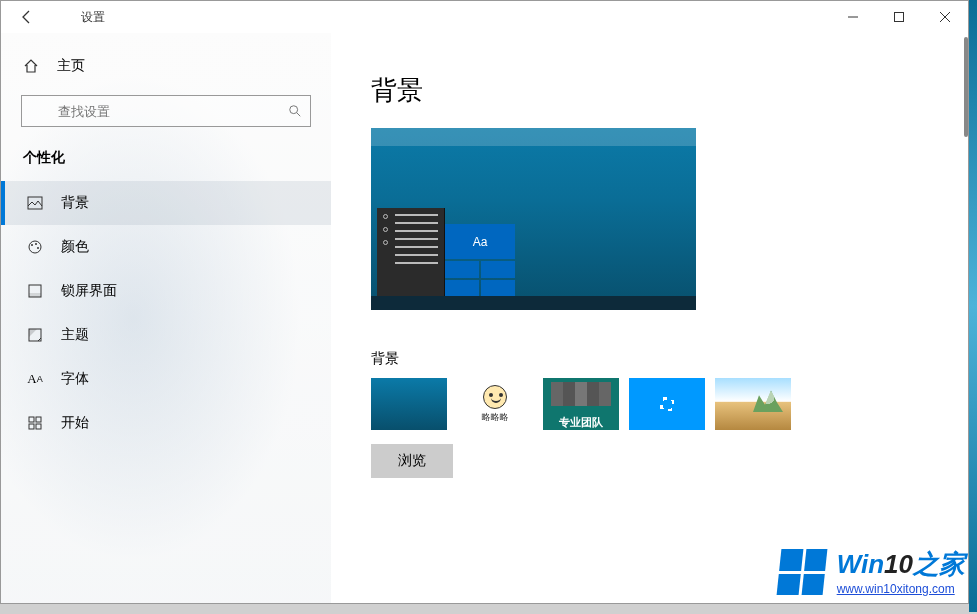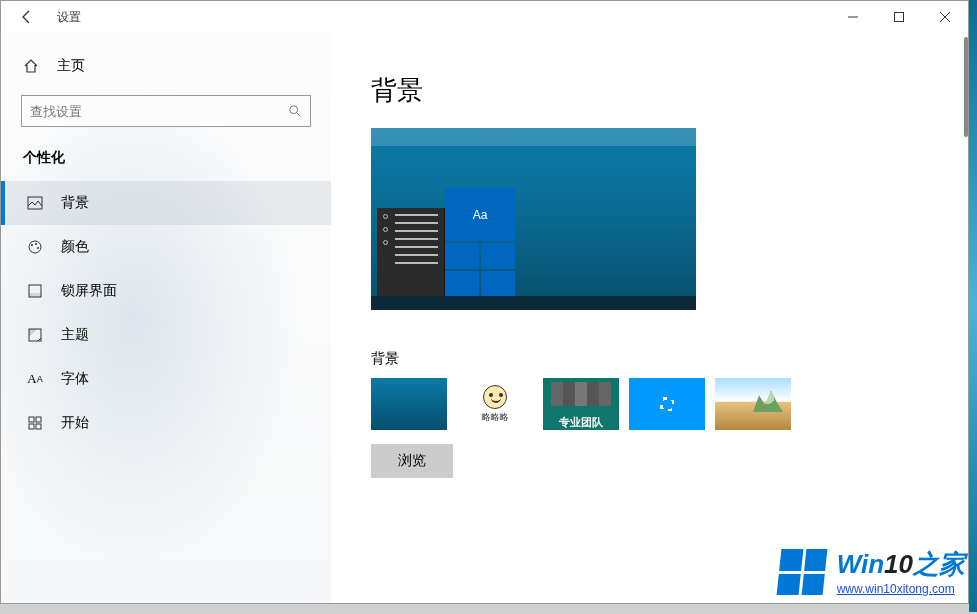--- a/index.html
+++ b/index.html
@@ -1,47 +1,47 @@
 <!DOCTYPE html>
 <html><head>
 <meta charset="utf-8">
 <style>
 * { box-sizing: border-box; margin: 0; padding: 0; font-family: "Microsoft YaHei", "Segoe UI", sans-serif; }
 body { width: 977px; height: 614px; background: #d0d0d0; position: relative; overflow: hidden; }
 .window { width: 969px; height: 604px; background: #fff; position: absolute; top: 0; left: 0; border: 1px solid #999; display: flex; flex-direction: column; }
-.titlebar { height: 32px; display: flex; align-items: center; padding-left: 8px; position: relative; }
+.titlebar { height: 32px; display: flex; align-items: center; padding-left: 8px; position: relative; gap: 24px; }
 .back-btn { width: 36px; height: 32px; display: flex; align-items: center; justify-content: center; cursor: pointer; }
 .title-text { font-size: 12px; margin-left: 12px; color: #333; }
 .win-controls { position: absolute; right: 0; top: 0; display: flex; }
 .win-btn { width: 46px; height: 32px; display: flex; align-items: center; justify-content: center; cursor: pointer; }
 .win-btn svg { stroke: #333; }
 .body-area { flex: 1; display: flex; position: relative; overflow: hidden; }
 .side-blur { position: absolute; top: 0; left: 0; width: 330px; height: 100%; background: radial-gradient(ellipse at 40% 50%, rgba(180,200,220,0.3), rgba(255,255,255,0.6) 60%), linear-gradient(180deg, #f8f8f8, #e8ecef); }
 .sidebar { width: 330px; padding: 16px 0 0 0; position: relative; z-index: 2; }
 .home-row { display: flex; align-items: center; padding: 8px 20px 10px 22px; font-size: 14px; cursor: pointer; }
 .home-row svg { margin-right: 18px; }
 .search-box { margin: 10px 20px 16px 20px; height: 32px; border: 1px solid #999; background: rgba(255,255,255,0.4); display: flex; align-items: center; padding: 0 8px; cursor: text; }
-.search-box input { flex: 1; border: none; background: transparent; outline: none; font-size: 13px; color: #666; }
+.search-box input { flex: 1; border: none; background: transparent; outline: none; font-size: 13px; color: #666; margin-left: 28px; }
 .section-header { padding: 6px 20px 14px 22px; font-size: 14px; font-weight: 600; }
 .nav-item { display: flex; align-items: center; height: 44px; padding-left: 22px; font-size: 14px; cursor: pointer; border-left: 4px solid transparent; position: relative; }
 .nav-item.active { border-left: 4px solid #0078d7; background: rgba(120,140,160,0.15); }
 .nav-item svg, .nav-item .nic { margin-right: 18px; width: 16px; height: 16px; display:inline-flex; align-items:center; justify-content:center; }
 .nic { font-size:13px; }
 .scrollbar-v { position: absolute; top: 4px; right: 0; width: 4px; height: 100px; background: #888; border-radius: 2px; }
 .content { flex: 1; padding: 40px 40px 0 40px; overflow: hidden; position: relative; }
 .page-title { font-size: 26px; font-weight: 400; margin-bottom: 20px; }
 .preview { width: 325px; height: 182px; background: linear-gradient(180deg,#0b7aa8 0%, #0a6d96 40%, #084f6c 100%); position: relative; overflow:hidden; }
 .preview::before { content:""; position:absolute; top:0;left:0;right:0;height:18px; background: rgba(255,255,255,0.18);}
 .preview-taskbar { position:absolute; bottom:0; left:0; right:0; height:14px; background:#0d2a3a; }
 .start-menu { position:absolute; left:6px; bottom:14px; width:68px; height:88px; background:#2b2b2b; border-right:1px solid #111;}
 .start-menu .lines { position:absolute; top:6px; left:18px; right:6px; }
 .start-menu .lines div { height:2px; background:#bbb; margin-bottom:6px;}
 .start-menu .dots { position:absolute; left:6px; top:6px; display:flex; flex-direction:column; gap:8px;}
 .start-menu .dots span{ width:5px;height:5px;border:1px solid #bbb;border-radius:50%; display:block;}
-.tiles { position:absolute; left:74px; bottom:14px; width:70px; height:108px; display:grid; grid-template-columns:1fr 1fr; grid-template-rows:repeat(4,1fr); gap:2px;}
+.tiles { position:absolute; left:74px; bottom:14px; width:70px; height:72px; display:grid; grid-template-columns:1fr 1fr; grid-template-rows:repeat(4,1fr); gap:2px;}
 .tiles div { background:#0067c0;}
 .tiles .big { grid-column:1/3; grid-row:1/3; display:flex;align-items:center;justify-content:center;color:#fff;font-size:12px;}
 .label-sm { font-size: 14px; margin-top: 40px; margin-bottom: 10px; }
 .dropdown { width: 268px; background:#e6e6e6; border:1px solid #999; position: relative; }
 .dd-item { height: 32px; display:flex; align-items:center; padding:0 10px; font-size:14px; cursor:pointer; }
 .dd-item.sel { background:#3399ff; color:#000; }
 .dd-item.hilite { outline: 3px solid #e63b2e; outline-offset:-2px; }
 .thumbs { display:flex; gap:10px; margin-top: 2px; margin-bottom: 14px;}
 .thumb { width: 76px; height:52px; background:#bbb; cursor:pointer; position: relative; overflow:hidden; }
 .t1{ background: linear-gradient(180deg,#0b7aa8,#084f6c);} 

